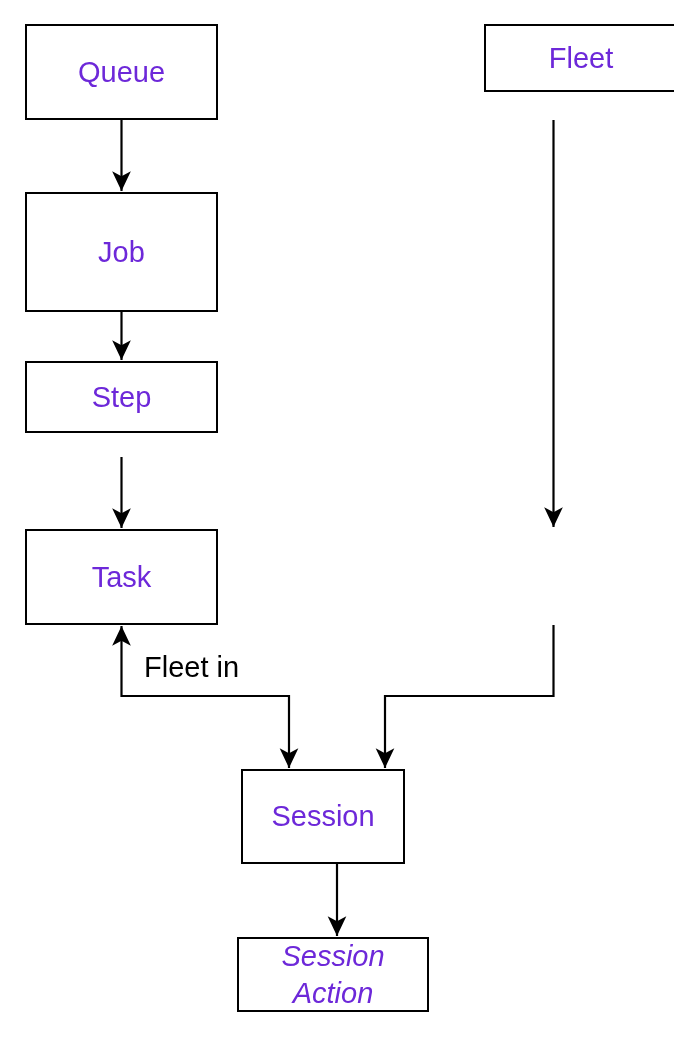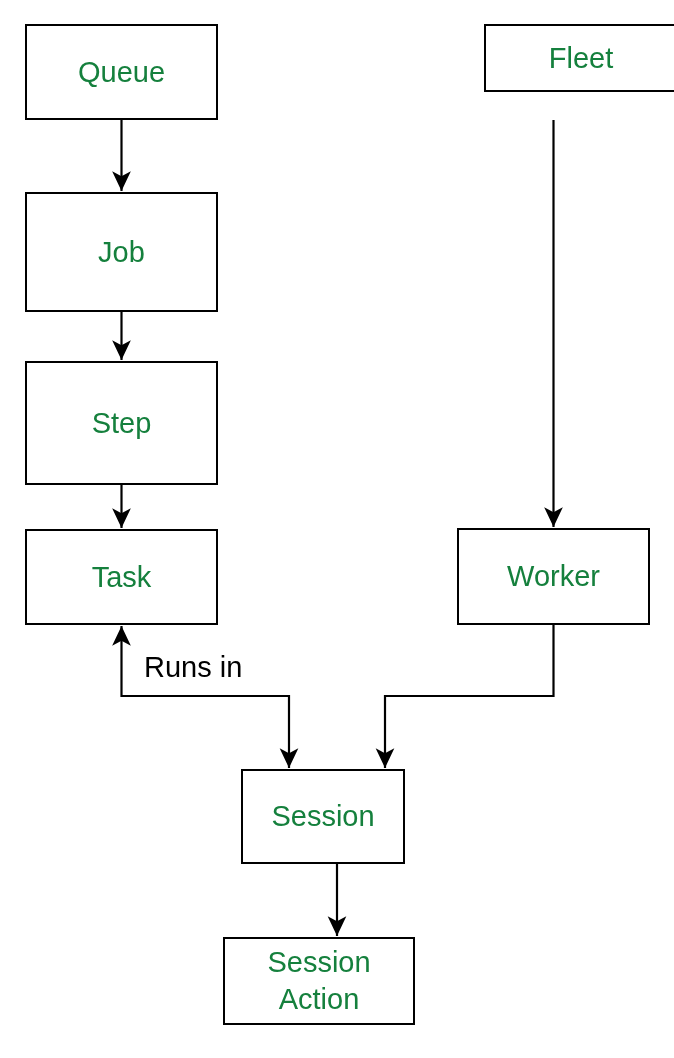--- a/index.html
+++ b/index.html
@@ -25,21 +25,21 @@
   .edge {
     fill: none;
     stroke: #000000;
     stroke-width: 2.2px;
   }
   .node {
     position: absolute;
     box-sizing: border-box;
     border: 2.4px solid #000000;
     background: #ffffff;
-    color: #15803d;
+    color: #6d28d9;
     display: flex;
     align-items: center;
     justify-content: center;
     text-align: center;
     font-size: 29px;
     line-height: 1.27;
     padding: 0 14px;
   }
   .edge-label {
     position: absolute;
@@ -73,39 +73,36 @@
   </svg>
 
   <div class="node" style="left:25px; top:24px; width:193px; height:96px;">
     <span>Queue</span>
   </div>
 
   <div class="node" style="left:25px; top:192px; width:193px; height:120px;">
     <span>Job</span>
   </div>
 
-  <div class="node" style="left:25px; top:361px; width:193px; height:124px;">
+  <div class="node" style="left:25px; top:361px; width:193px; height:72px;">
     <span>Step</span>
   </div>
 
   <div class="node" style="left:25px; top:529px; width:193px; height:96px;">
     <span>Task</span>
   </div>
 
   <div class="node" style="left:484px; top:24px; width:194px; height:68px;">
     <span>Fleet</span>
   </div>
 
-  <div class="node" style="left:457px; top:528px; width:193px; height:97px;">
-    <span>Worker</span>
-  </div>
 
   <div class="node" style="left:241px; top:769px; width:164px; height:95px;">
     <span>Session</span>
   </div>
 
-  <div class="node" style="left:223px; top:937px; width:192px; height:88px;">
+  <div class="node" style="left:237px; top:937px; width:192px; height:75px;font-style:italic;">
     <span>Session Action</span>
   </div>
 
-  <div class="edge-label" style="left:144px; top:651px;">Runs in</div>
+  <div class="edge-label" style="left:144px; top:651px;">Fleet in</div>
 
 </div>
 
 </body></html>

